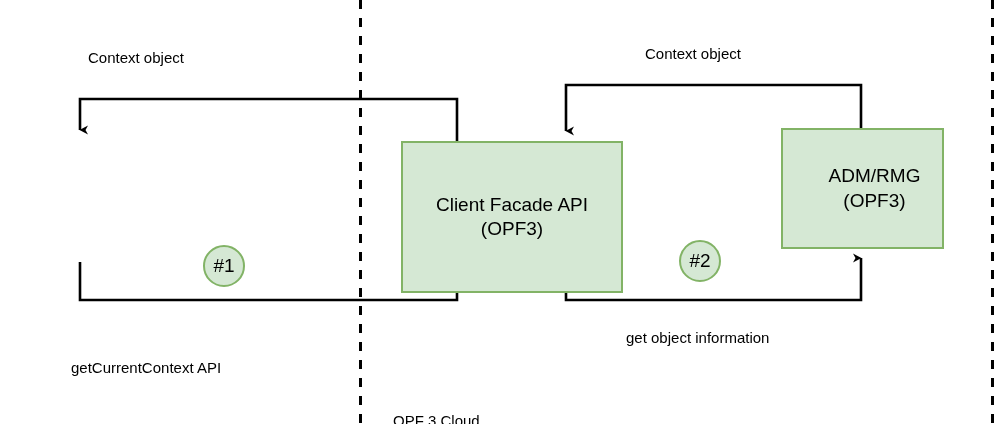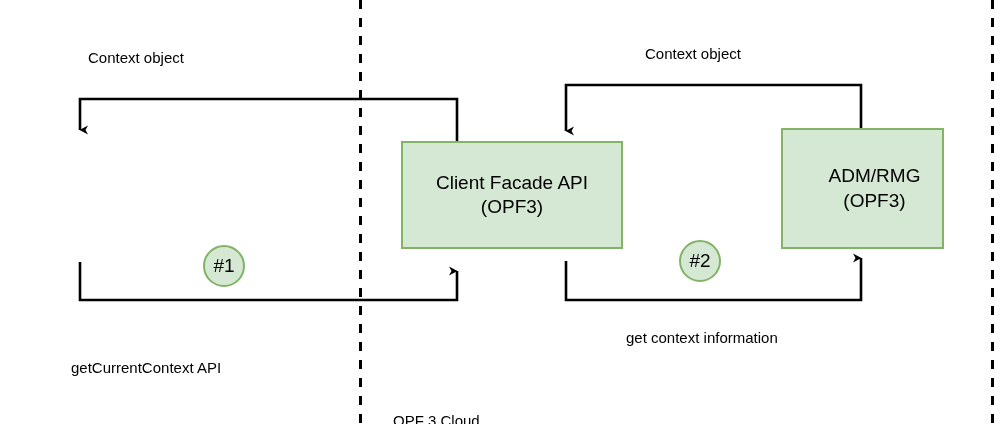--- a/index.html
+++ b/index.html
@@ -42,21 +42,21 @@
     top: 140px;
     width: 162px;
     height: 122px;
     background: #dae8fc;
     border: 2px solid #6c8ebf;
   }
   .node-cfa {
     left: 401px;
     top: 141px;
     width: 222px;
-    height: 108px;
+    height: 152px;
     background: #d5e8d4;
     border: 2px solid #82b366;
   }
   .node-adm {
     left: 781px;
     top: 128px;
     width: 163px;
     height: 121px;
     background: #d5e8d4;
     border: 2px solid #82b366;
@@ -145,17 +145,17 @@
   <div class="badge badge-2">
     <span>#2</span>
   </div>
 
   <div class="lbl lbl-ctx-left">Context object</div>
 
   <div class="lbl lbl-ctx-right">Context object</div>
 
   <div class="lbl lbl-getcur">getCurrentContext API</div>
 
-  <div class="lbl lbl-getctx">get context information</div>
+  <div class="lbl lbl-getctx">get object information</div>
 
   <div class="lbl lbl-cloud">OPF 3 Cloud</div>
 
 </div>
 
 </body></html>

